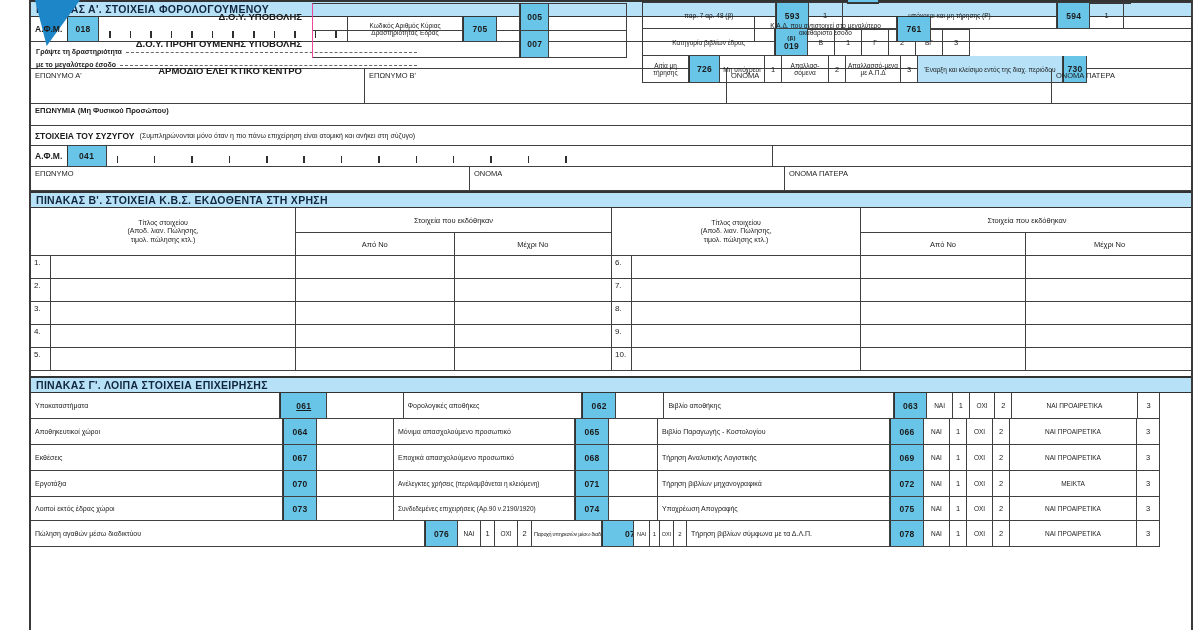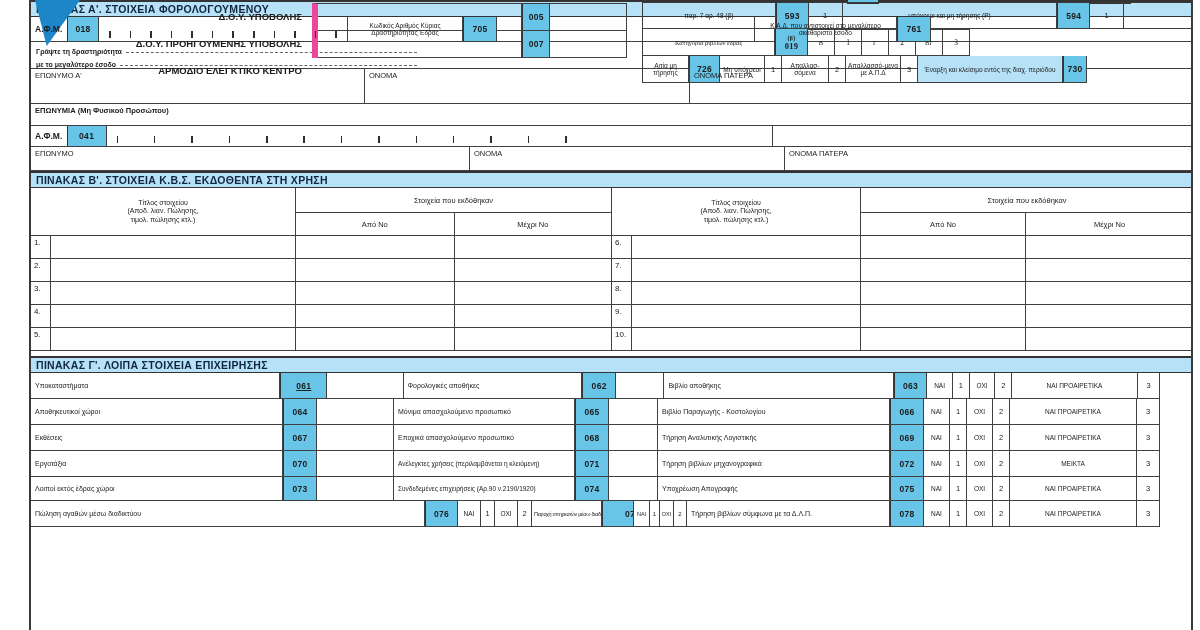--- a/index.html
+++ b/index.html
@@ -42,21 +42,21 @@
 
       <div class="abs" style="left:816px;top:0;width:32px;height:4px;background:#68c5e8;border:1px solid #333;border-top:none;"></div>
       <div class="abs" style="left:1054px;top:0;width:46px;height:4px;border:1px solid #333;border-top:none;"></div>
 
       <div class="abs" style="left:0;top:3px;width:277px;">
         <div style="height:27px;display:flex;align-items:center;justify-content:flex-end;font-weight:700;font-size:9.5px;padding-right:6px;">Δ.Ο.Υ. ΥΠΟΒΟΛΗΣ</div>
         <div style="height:27px;display:flex;align-items:center;justify-content:flex-end;font-weight:700;font-size:9.5px;padding-right:6px;">Δ.Ο.Υ. ΠΡΟΗΓΟΥΜΕΝΗΣ ΥΠΟΒΟΛΗΣ</div>
         <div style="height:27px;display:flex;align-items:center;justify-content:flex-end;font-weight:700;font-size:9.5px;padding-right:6px;">ΑΡΜΟΔΙΟ ΕΛΕΓΚΤΙΚΟ ΚΕΝΤΡΟ</div>
       </div>
 
-      <div class="abs" style="left:281px;top:3px;width:315px;border-top:1.5px solid #3a3a3a;border-left:6px solid #ec4899;">
+      <div class="abs" style="left:281px;top:3px;width:315px;border-top:1.5px solid #3a3a3a;border-left:1px solid #ec4899;">
         <div class="r" style="height:27px;">
           <div class="c" style="width:208px;"></div>
           <div class="c code" style="width:29px;">005</div>
           <div class="c" style="width:78px;"></div>
         </div>
         <div class="r" style="height:27px;">
           <div class="c" style="width:208px;"></div>
           <div class="c code" style="width:29px;">007</div>
           <div class="c" style="width:78px;"></div>
         </div>
@@ -65,21 +65,21 @@
       <div class="abs" style="left:611px;top:2px;width:551px;">
         <div class="r" style="height:27px;border-top:1px solid #3a3a3a;border-left:1px solid #3a3a3a;">
           <div class="c cen small" style="width:133px;">παρ. 7 αρ. 48 (β)</div>
           <div class="c code" style="width:33px;">593</div>
           <div class="c cen vnum" style="width:34px;">1</div>
           <div class="c cen small" style="width:215px;">υπόχρεοι και μη τήρησης (Ρ)</div>
           <div class="c code" style="width:33px;">594</div>
           <div class="c cen vnum" style="width:34px;">1</div>
           <div class="c" style="width:69px;"></div>
         </div>
-        <div style="display:flex;height:27px;font-family:Liberation Serif, serif;">
+        <div style="display:flex;height:27px;">
           <div class="c cen small" style="width:133px;border-left:1px solid #3a3a3a;border-bottom:1px solid #404040;">Κατηγορία βιβλίων έδρας</div>
           <div class="c code" style="width:33px;flex-direction:column;line-height:8px;border-bottom:1px solid #404040;">
             <span style="font-size:6px;">(β)</span>
             <span>019</span>
           </div>
           <div class="c cen yn" style="width:27px;border-bottom:1px solid #404040;border-top:1px solid #404040;">Β</div>
           <div class="c cen vnum" style="width:27px;border-bottom:1px solid #404040;border-top:1px solid #404040;">1</div>
           <div class="c cen yn" style="width:27px;border-bottom:1px solid #404040;border-top:1px solid #404040;">Γ</div>
           <div class="c cen vnum" style="width:27px;border-bottom:1px solid #404040;border-top:1px solid #404040;">2</div>
           <div class="c cen yn" style="width:27px;border-bottom:1px solid #404040;border-top:1px solid #404040;">ΒΓ</div>
@@ -139,34 +139,41 @@
       <div class="note-line" style="width:392px;">
         <b>με το μεγαλύτερο έσοδο</b>
         <span class="leader"></span>
       </div>
     </div>
 
     <div class="r" style="height:35px;">
       <div class="c" style="width:334px;">
           <div class="lbl-tl">ΕΠΩΝΥΜΟ Α'</div>
         </div>
+      <div class="c" style="width:362px;">
+          <div class="lbl-tl">ΕΠΩΝΥΜΟ Β'</div>
+        </div>
       <div class="c" style="width:325px;">
           <div class="lbl-tl">ΟΝΟΜΑ</div>
         </div>
       <div class="c" style="width:141px;border-right:none;">
           <div class="lbl-tl">ΟΝΟΜΑ ΠΑΤΕΡΑ</div>
         </div>
     </div>
 
     <div class="r" style="height:22px;">
       <div class="c" style="width:1162px;border-right:none;">
         <div class="lbl-tl" style="font-weight:700;font-size:7.5px;">ΕΠΩΝΥΜΙΑ (Μη Φυσικού Προσώπου)</div>
       </div>
     </div>
 
+    <div class="r" style="height:20px;align-items:center;">
+      <span style="font-weight:700;font-size:8.5px;padding-left:4px;white-space:nowrap;">ΣΤΟΙΧΕΙΑ ΤΟΥ ΣΥΖΥΓΟΥ</span>
+      <span style="font-size:7px;padding-left:5px;white-space:nowrap;">(Συμπληρώνονται μόνο όταν η πιο πάνω επιχείρηση είναι ατομική και ανήκει στη σύζυγο)</span>
+    </div>
 
     <div class="r" style="height:21px;">
       <div class="c" style="width:36px;font-weight:700;font-size:8.5px;display:flex;align-items:center;padding-left:4px;border-right:none;">Α.Φ.Μ.</div>
       <div class="c code" style="width:40px;">041</div>
       <div class="c" style="width:671px;">
         <div class="ticks" style="width:470px;">
             <span class="tk"></span>
             <span class="tk"></span>
             <span class="tk"></span>
             <span class="tk"></span>

